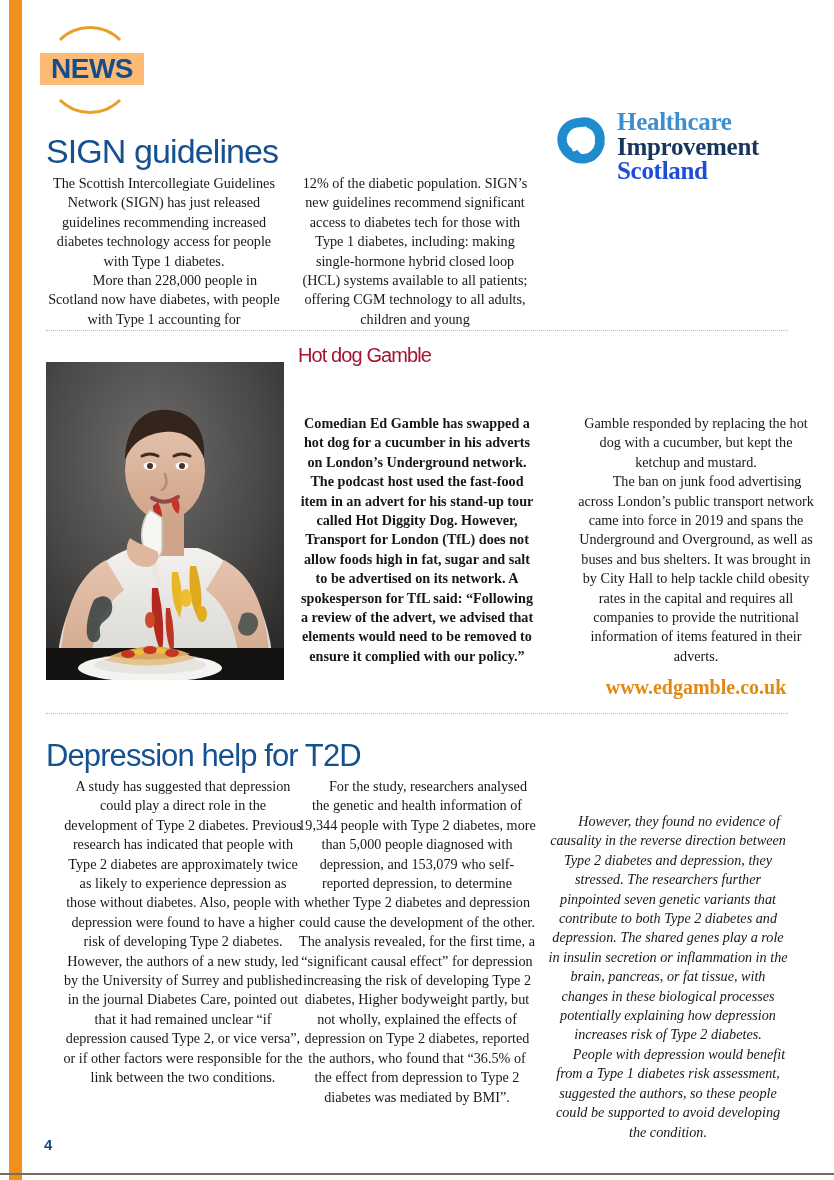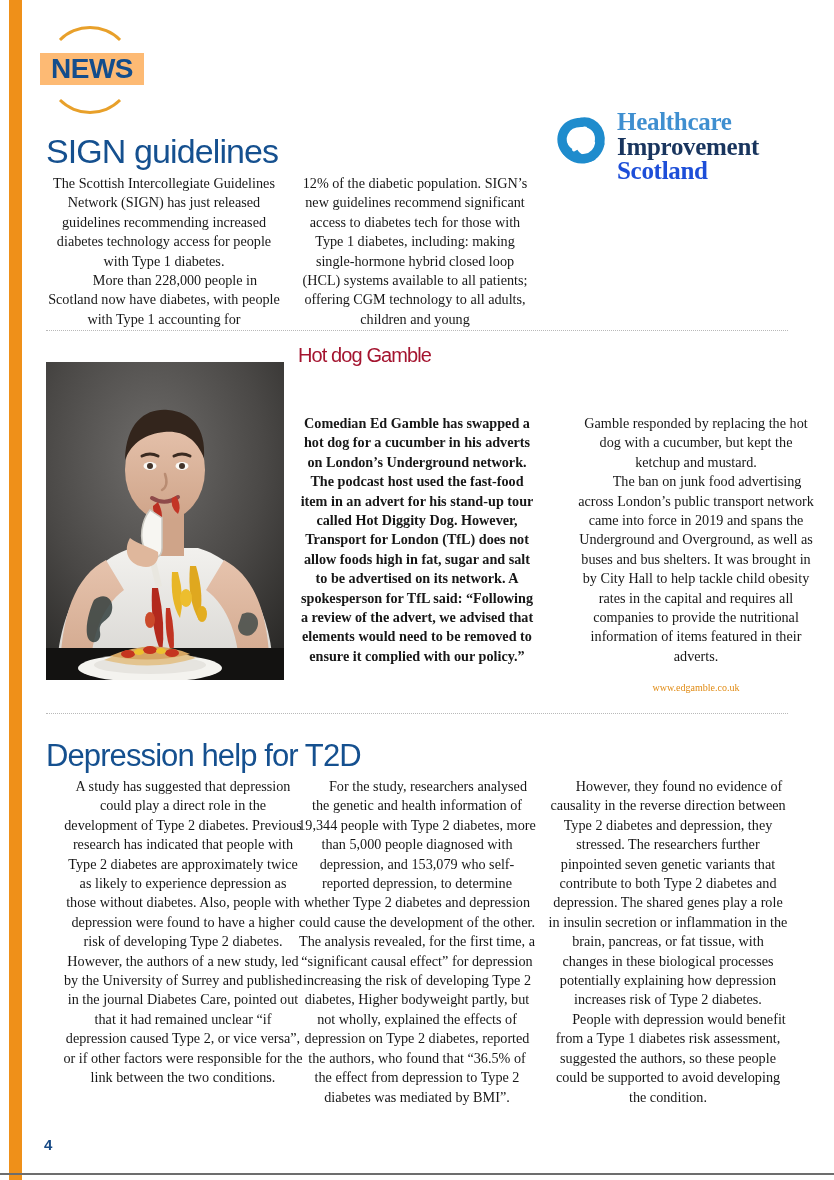--- a/index.html
+++ b/index.html
@@ -98,22 +98,22 @@
     font-family: "Liberation Serif", serif;
     font-size: 14.2px;
     line-height: 19.4px;
     color: #171717;
     text-align: center;
   }
   .col p { margin: 0; }
   .col p.indent { text-indent: 22px; }
   .url {
     color: #e08a12;
-    font-weight: 400;
-    font-size: 10px;
+    font-weight: 700;
+    font-size: 20px;
     margin-top: 12px !important;
   }
 
   
   .divider {
     position: absolute;
     left: 46px;
     width: 742px;
     height: 0;
     border-top: 1px dotted #b9b9b9;
@@ -298,21 +298,21 @@
   <div class="heading h-blue" style="position:absolute; left:46px; top:738px; font-size:31px;">Depression help for T2D</div>
 
   <div class="col" style="left:46px; top:777px; width:240px;margin-left:17px;">
     <p>A study has suggested that depression could play a direct role in the development of Type 2 diabetes. Previous research has indicated that people with Type 2 diabetes are approximately twice as likely to experience depression as those without diabetes. Also, people with depression were found to have a higher risk of developing Type 2 diabetes. However, the authors of a new study, led by the University of Surrey and published in the journal Diabetes Care, pointed out that it had remained unclear “if depression caused Type 2, or vice versa”, or if other factors were responsible for the link between the two conditions.</p>
   </div>
 
   <div class="col" style="left:298px; top:777px; width:238px;">
     <p class="indent">For the study, researchers analysed the genetic and health information of 19,344 people with Type 2 diabetes, more than 5,000 people diagnosed with depression, and 153,079 who self-reported depression, to determine whether Type 2 diabetes and depression could cause the development of the other. The analysis revealed, for the first time, a “significant causal effect” for depression increasing the risk of developing Type 2 diabetes, Higher bodyweight partly, but not wholly, explained the effects of depression on Type 2 diabetes, reported the authors, who found that “36.5% of the effect from depression to Type 2 diabetes was mediated by BMI”.</p>
   </div>
 
-  <div class="col" style="left:548px; top:777px; width:240px;">
+  <div class="col" style="left:548px; top:812px; width:240px;font-style:italic;">
     <p class="indent">However, they found no evidence of causality in the reverse direction between Type 2 diabetes and depression, they stressed. The researchers further pinpointed seven genetic variants that contribute to both Type 2 diabetes and depression. The shared genes play a role in insulin secretion or inflammation in the brain, pancreas, or fat tissue, with changes in these biological processes potentially explaining how depression increases risk of Type 2 diabetes.</p>
     <p class="indent">People with depression would benefit from a Type 1 diabetes risk assessment, suggested the authors, so these people could be supported to avoid developing the condition.</p>
   </div>
 
   <div class="page-num">4</div>
   <div class="footer-rule"></div>
 
 </div>
 
 </body></html>

